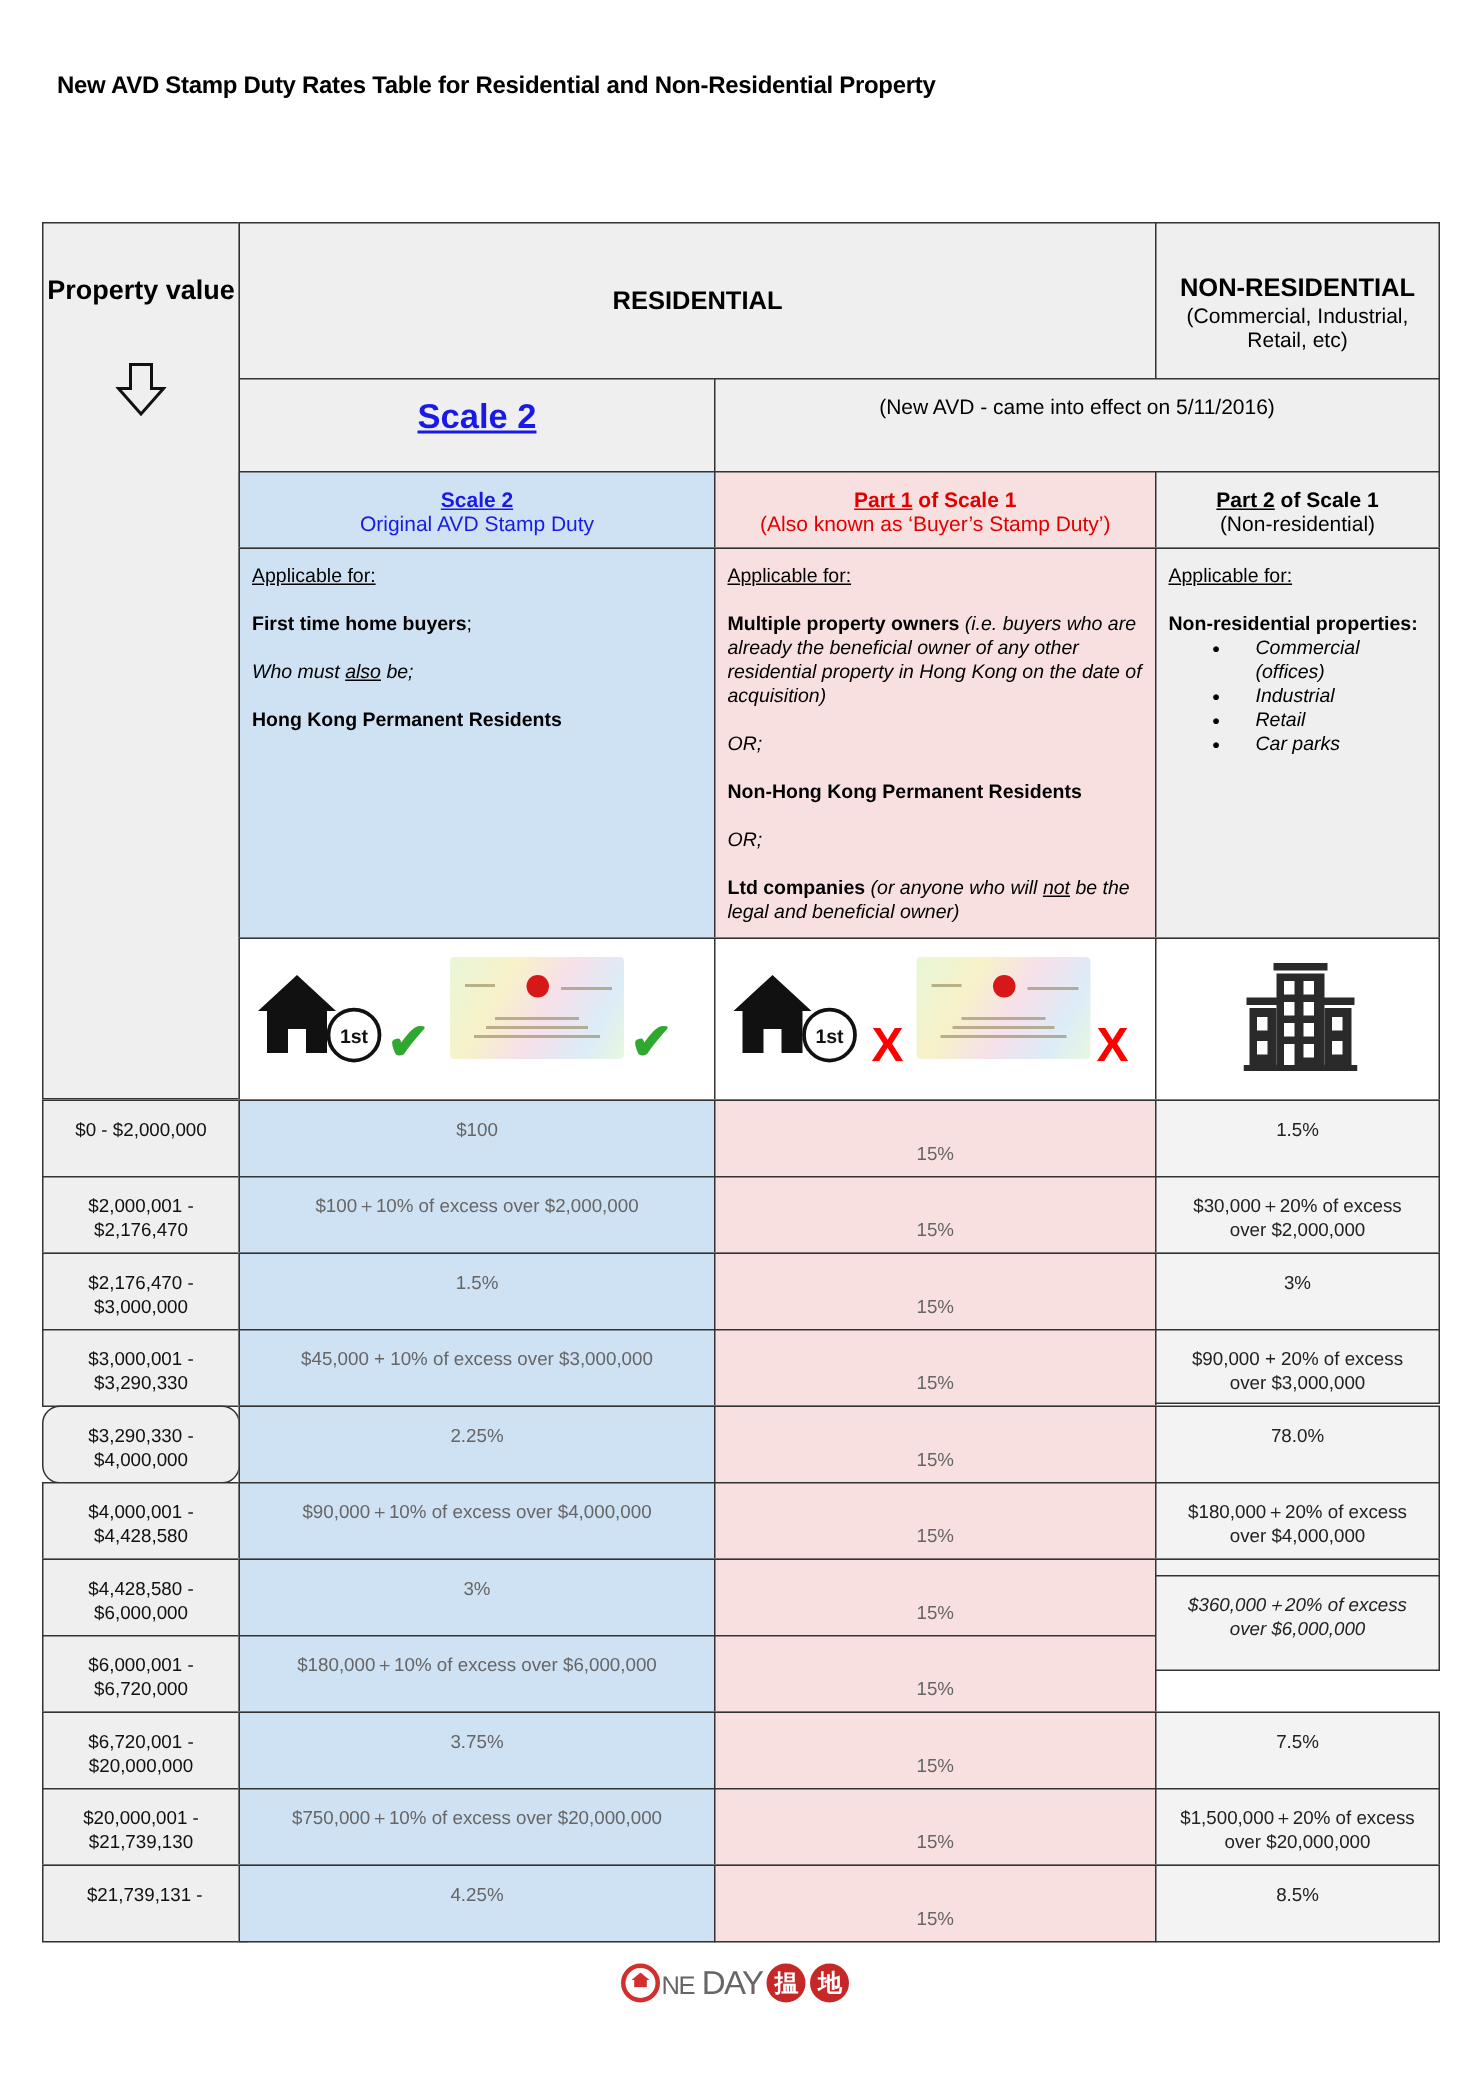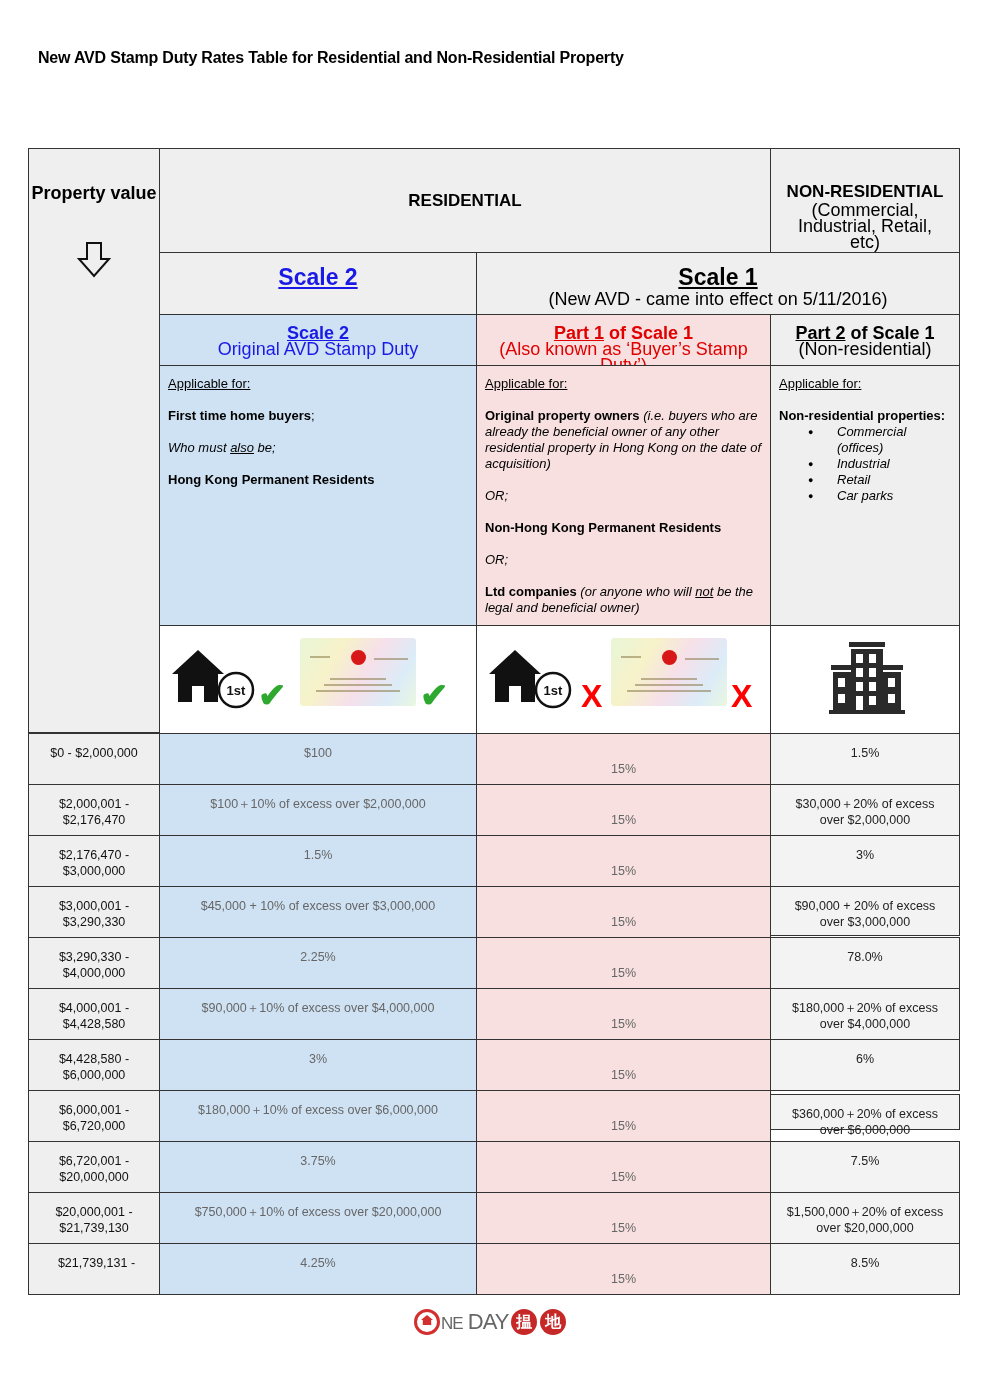--- a/index.html
+++ b/index.html
@@ -14,21 +14,21 @@
   .white { background: #ffffff; }
   .ltgray { background: #f3f3f3; }
 
   .center { text-align: center; }
   .pv-head { font-size: 18px; font-weight: bold; line-height: 22px; margin-top: 33px; }
   .pv-note { font-size: 12.5px; font-style: italic; line-height: 18.6px; margin-top: 18px; padding: 0 4px; color: #222; }
   .arrow { margin: 38px auto 0; width: 34px; height: 36px; }
 
   .big-head { font-size: 17px; font-weight: bold; }
   .scale-title { font-size: 23px; font-weight: bold; text-decoration: underline; line-height: 28px; }
-  .small { font-size: 18px; line-height: 16px; }
+  .small { font-size: 14px; line-height: 16px; }
   .bluetext { color: #1a1ae6; }
   .redtext { color: #e00000; }
   .u { text-decoration: underline; }
   .b { font-weight: bold; }
   .i { font-style: italic; }
 
   .app { font-size: 13px; line-height: 16px; padding: 10px 8px 0 8px; }
   .app p { margin: 0 0 16px 0; }
   .app ul { margin: 0; padding-left: 58px; list-style: none; }
   .app li { position: relative; font-style: italic; }
@@ -72,21 +72,20 @@
   <div class="cell gray center" style="left:742px;top:0;width:190px;height:105px;padding-top:33px;">
     <div class="big-head" style="line-height:20px;">NON-RESIDENTIAL</div>
     <div class="small" style="padding:0 20px;">(Commercial, Industrial, Retail, etc)</div>
   </div>
 
   <div class="cell gray center" style="left:131px;top:104px;width:318px;height:63px;padding-top:10px;">
     <span class="scale-title bluetext">Scale 2</span>
   </div>
 
   <div class="cell gray center" style="left:448px;top:104px;width:484px;height:63px;padding-top:10px;">
-    <div class="scale-title">Scale 1</div>
     <div class="small">(New AVD - came into effect on 5/11/2016)</div>
   </div>
 
   <div class="cell blue center small" style="left:131px;top:166px;width:318px;height:52px;padding-top:10px;">
     <div class="b u bluetext">Scale 2</div>
     <div class="bluetext">Original AVD Stamp Duty</div>
   </div>
   <div class="cell pink center small" style="left:448px;top:166px;width:295px;height:52px;padding-top:10px;">
     <div class="b redtext"><span class="u">Part 1</span><span> of Scale 1</span></div>
     <div class="redtext">(Also known as ‘Buyer’s Stamp Duty’)</div>
@@ -98,21 +97,21 @@
 
   <div class="cell blue app" style="left:131px;top:217px;width:318px;height:261px;">
     <p class="u">Applicable for:</p>
     <p><span class="b">First time home buyers</span><span>;</span></p>
     <p class="i"><span>Who must </span><span class="u">also</span><span> be;</span></p>
     <p class="b">Hong Kong Permanent Residents</p>
   </div>
 
   <div class="cell pink app" style="left:448px;top:217px;width:295px;height:261px;">
     <p class="u">Applicable for:</p>
-    <p><span class="b">Original property owners</span><span class="i"> (i.e. buyers who are already the beneficial owner of any other residential property in Hong Kong on the date of acquisition)</span></p>
+    <p><span class="b">Multiple property owners</span><span class="i"> (i.e. buyers who are already the beneficial owner of any other residential property in Hong Kong on the date of acquisition)</span></p>
     <p class="i">OR;</p>
     <p class="b">Non-Hong Kong Permanent Residents</p>
     <p class="i">OR;</p>
     <p><span class="b">Ltd companies</span><span class="i"><span> (or anyone who will </span><span class="u">not</span><span> be the legal and beneficial owner)</span></span></p>
   </div>
 
   <div class="cell gray app" style="left:742px;top:217px;width:190px;height:261px;">
     <p class="u">Applicable for:</p>
     <div class="b">Non-residential properties:</div>
     <ul>
@@ -227,21 +226,21 @@
       </div>
       <div class="cell blue center rate" style="left: 131px; top: 738px; width: 318px; height: 52px; padding-top: 11px;">
         <div>$45,000 + 10% of excess over $3,000,000</div>
       </div>
       <div class="cell pink center rate" style="left: 448px; top: 738px; width: 295px; height: 52px; padding-top: 27px;">
         <div>15%</div>
       </div>
       <div class="cell ltgray center rate-dark" style="left: 742px; top: 738px; width: 190px; height: 50px; padding-top: 11px;">
         <div style="padding: 0px 12px;">$90,000 + 20% of excess over $3,000,000</div>
       </div>
-      <div class="cell gray pv-cell" style="left: 0px; top: 789px; width: 132px; height: 52px;">
+      <div class="cell gray pv-cell" style="left: 0px; top: 789px; width: 132px; height: 52px; border-radius: 12px;">
         <div style="padding: 0px 14px;">$3,290,330 - $4,000,000</div>
       </div>
       <div class="cell blue center rate" style="left: 131px; top: 789px; width: 318px; height: 52px; padding-top: 11px;">
         <div>2.25%</div>
       </div>
       <div class="cell pink center rate" style="left: 448px; top: 789px; width: 295px; height: 52px; padding-top: 27px;">
         <div>15%</div>
       </div>
       <div class="cell ltgray center rate-dark" style="left: 742px; top: 789px; width: 190px; height: 52px; padding-top: 11px;">
         <div style="padding: 0px 12px;">78.0%</div>
@@ -272,21 +271,21 @@
       </div>
       <div class="cell gray pv-cell" style="left: 0px; top: 942px; width: 132px; height: 52px;">
         <div style="padding: 0px 14px;">$6,000,001 - $6,720,000</div>
       </div>
       <div class="cell blue center rate" style="left: 131px; top: 942px; width: 318px; height: 52px; padding-top: 11px;">
         <div>$180,000＋10% of excess over $6,000,000</div>
       </div>
       <div class="cell pink center rate" style="left: 448px; top: 942px; width: 295px; height: 52px; padding-top: 27px;">
         <div>15%</div>
       </div>
-      <div class="cell ltgray center rate-dark" style="left: 742px; top: 946px; width: 190px; height: 36px; padding-top: 11px;">
+      <div class="cell ltgray center rate-dark" style="left: 742px; top: 902px; width: 190px; height: 64px; padding-top: 11px; font-style: italic;">
         <div style="padding: 0px 12px;">$360,000＋20% of excess over $6,000,000</div>
       </div>
       <div class="cell gray pv-cell" style="left: 0px; top: 993px; width: 132px; height: 52px;">
         <div style="padding: 0px 14px;">$6,720,001 - $20,000,000</div>
       </div>
       <div class="cell blue center rate" style="left: 131px; top: 993px; width: 318px; height: 52px; padding-top: 11px;">
         <div>3.75%</div>
       </div>
       <div class="cell pink center rate" style="left: 448px; top: 993px; width: 295px; height: 52px; padding-top: 27px;">
         <div>15%</div>

